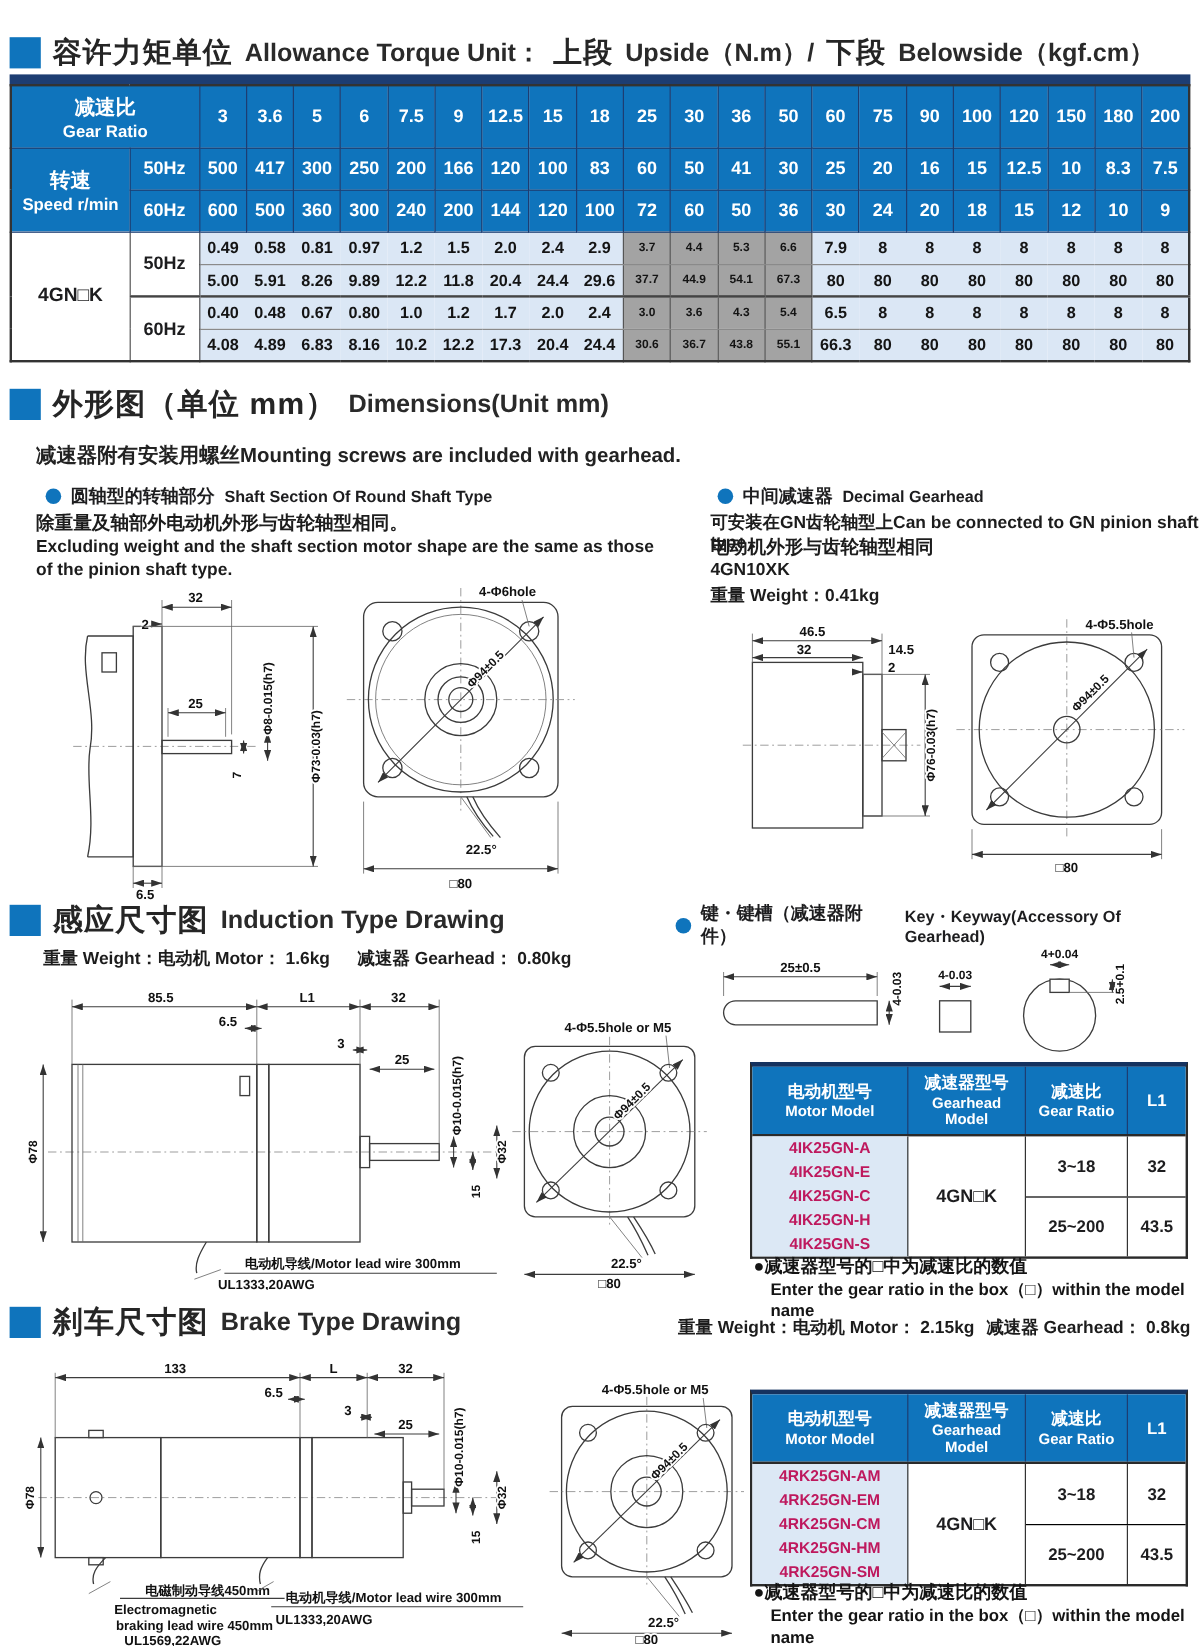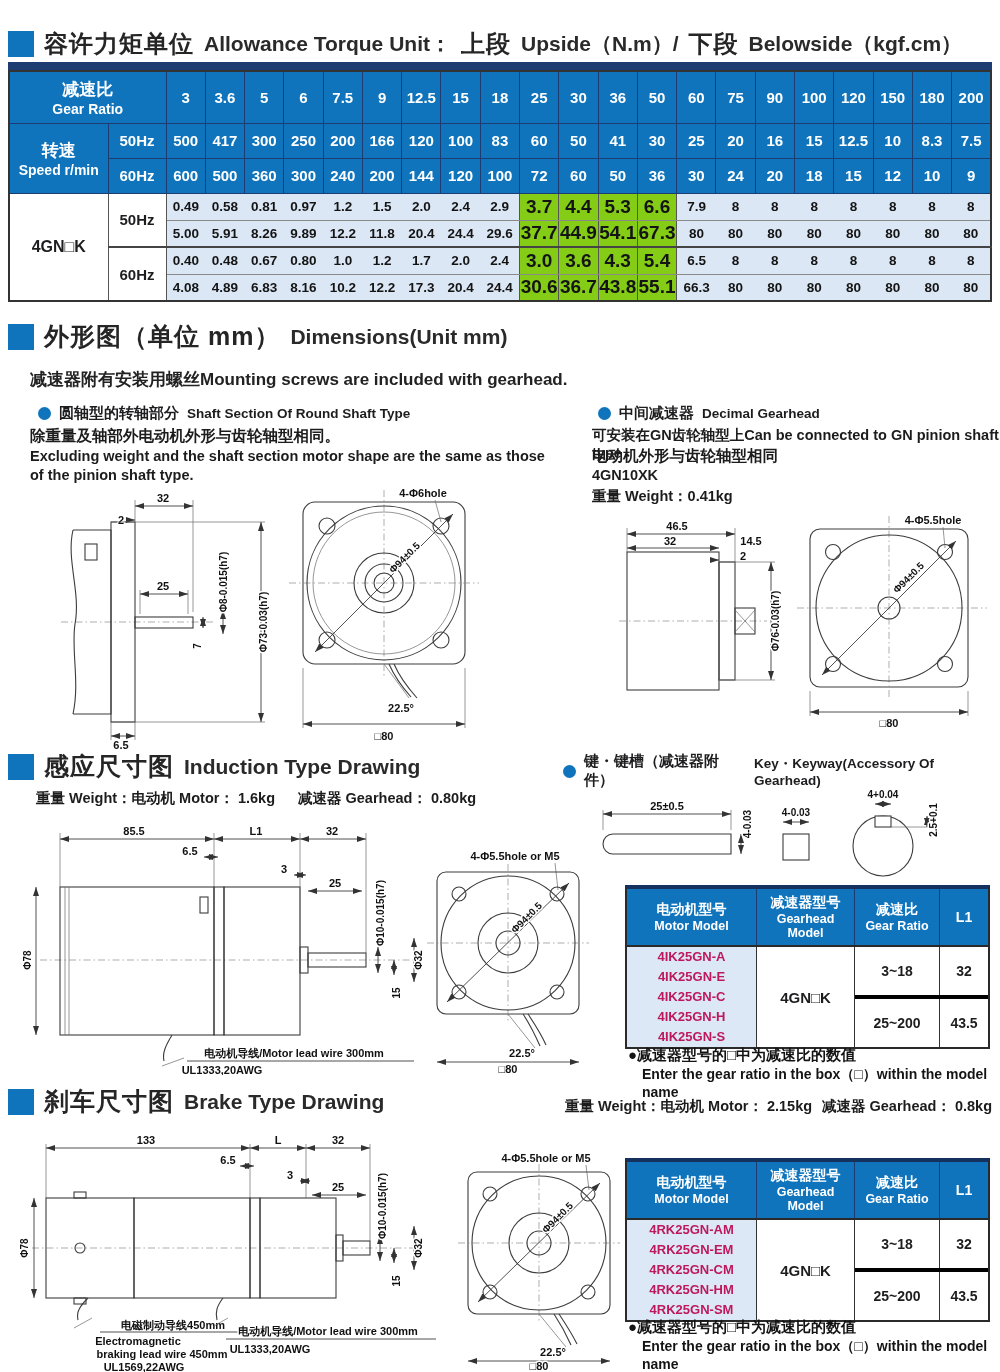--- a/index.html
+++ b/index.html
@@ -14,21 +14,21 @@
 .t1 .sec-zh{font-size:24px}
 
 .twrap{left:8px;top:62px;width:984px}
 .navybar{height:8px;background:#1d3d72}
 table.tt{border-collapse:collapse;width:984px;table-layout:fixed;border:2px solid #333}
 .tt td{text-align:center;vertical-align:middle;padding:0}
 .tt .hcell{background:#0f74bc;color:#fff;font-weight:bold;border:1px solid #1d3d72;font-size:15px}
 .tt .h-zh{font-size:17px;font-weight:bold}
 .tt .h-en{font-size:14px;font-weight:bold}
 .tt .bcell{background:#dbe7f5;font-weight:bold;font-size:13.5px;color:#141414}
-.tt .wcell{background:#84cc16;border-left:1px solid #555;border-right:1px solid #555;font-weight:bold;font-size:19px;color:#141414}
+.tt .wcell{background:#a3a3a3;border-left:1px solid #555;border-right:1px solid #555;font-weight:bold;font-size:10px;color:#141414}
 .tt .mcell{background:#fff;border-right:1px solid #555;font-weight:bold;font-size:16px}
 .tt .fcell{background:#fff;border-right:1px solid #555;border-bottom:2px solid #444;font-weight:bold;font-size:15px}
 .tt .fcell2{border-bottom:none}
 .tt tr.nmline td.bcell,.tt tr.nmline td.wcell{border-bottom:1px solid #8a8a8a}
 .tt tr.kline1 td.bcell,.tt tr.kline1 td.wcell{border-bottom:2px solid #444}
 
 .sub{font-size:17px;font-weight:600;color:#222}
 .bullet{display:flex;align-items:center;gap:8px}
 .dot{width:13px;height:13px;border-radius:50%;background:#0f74bc;flex:0 0 13px}
 .b-zh{font-size:15px;font-weight:bold}
@@ -42,21 +42,21 @@
 .mth{border-right:1px solid #1d3d72;padding:5px 0;display:flex;flex-direction:column;justify-content:center;min-height:44px}
 .mth:last-child{border-right:none}
 .mz{font-size:14px;font-weight:bold}
 .me{font-size:12.5px;font-weight:bold}
 .mt-bd{display:grid;grid-template-columns:130px 98px 133px;height:102px;border-top:2px solid #2a2a2a}
 .col-models{background:#dce8f5;border-right:1px solid #333;display:flex;flex-direction:column;justify-content:center}
 .mrow{height:20px;line-height:20px;text-align:center;font-weight:bold;font-size:13px;color:#be185d}
 .col-gear{border-right:1px solid #333;display:flex;align-items:center;justify-content:center;font-weight:bold;font-size:15px}
 .col-rl{display:flex;flex-direction:column}
 .rl-half{flex:1;display:flex}
-.rl-half.hb{border-bottom:4px solid #000000}
+.rl-half.hb{border-bottom:1px solid #000000}
 .rl-ratio{width:85px;border-right:1px solid #333;display:flex;align-items:center;justify-content:center;font-weight:bold;font-size:14px}
 .rl-l1{flex:1;display:flex;align-items:center;justify-content:center;font-weight:bold;font-size:14px}
 .note-zh{font-size:15px;font-weight:bold;color:#141414}
 .note-en{font-size:14px;font-weight:bold;color:#141414;margin-left:10px;margin-top:2px}
 
 svg .ln{stroke:#3c3c3c;stroke-width:1.1;fill:none}
 svg .thin{stroke:#6a6a6a;stroke-width:0.7;fill:none}
 svg .cl{stroke:#8a8a8a;stroke-width:0.7;fill:none;stroke-dasharray:7 3 1.5 3}
 svg .dm{stroke:#3c3c3c;stroke-width:0.9;fill:none}
 svg text{font-family:"Liberation Sans","DejaVu Sans",sans-serif;font-size:11px;font-weight:bold;fill:#111;paint-order:stroke;stroke:#fff;stroke-width:3px;stroke-linejoin:round;text-anchor:middle}

